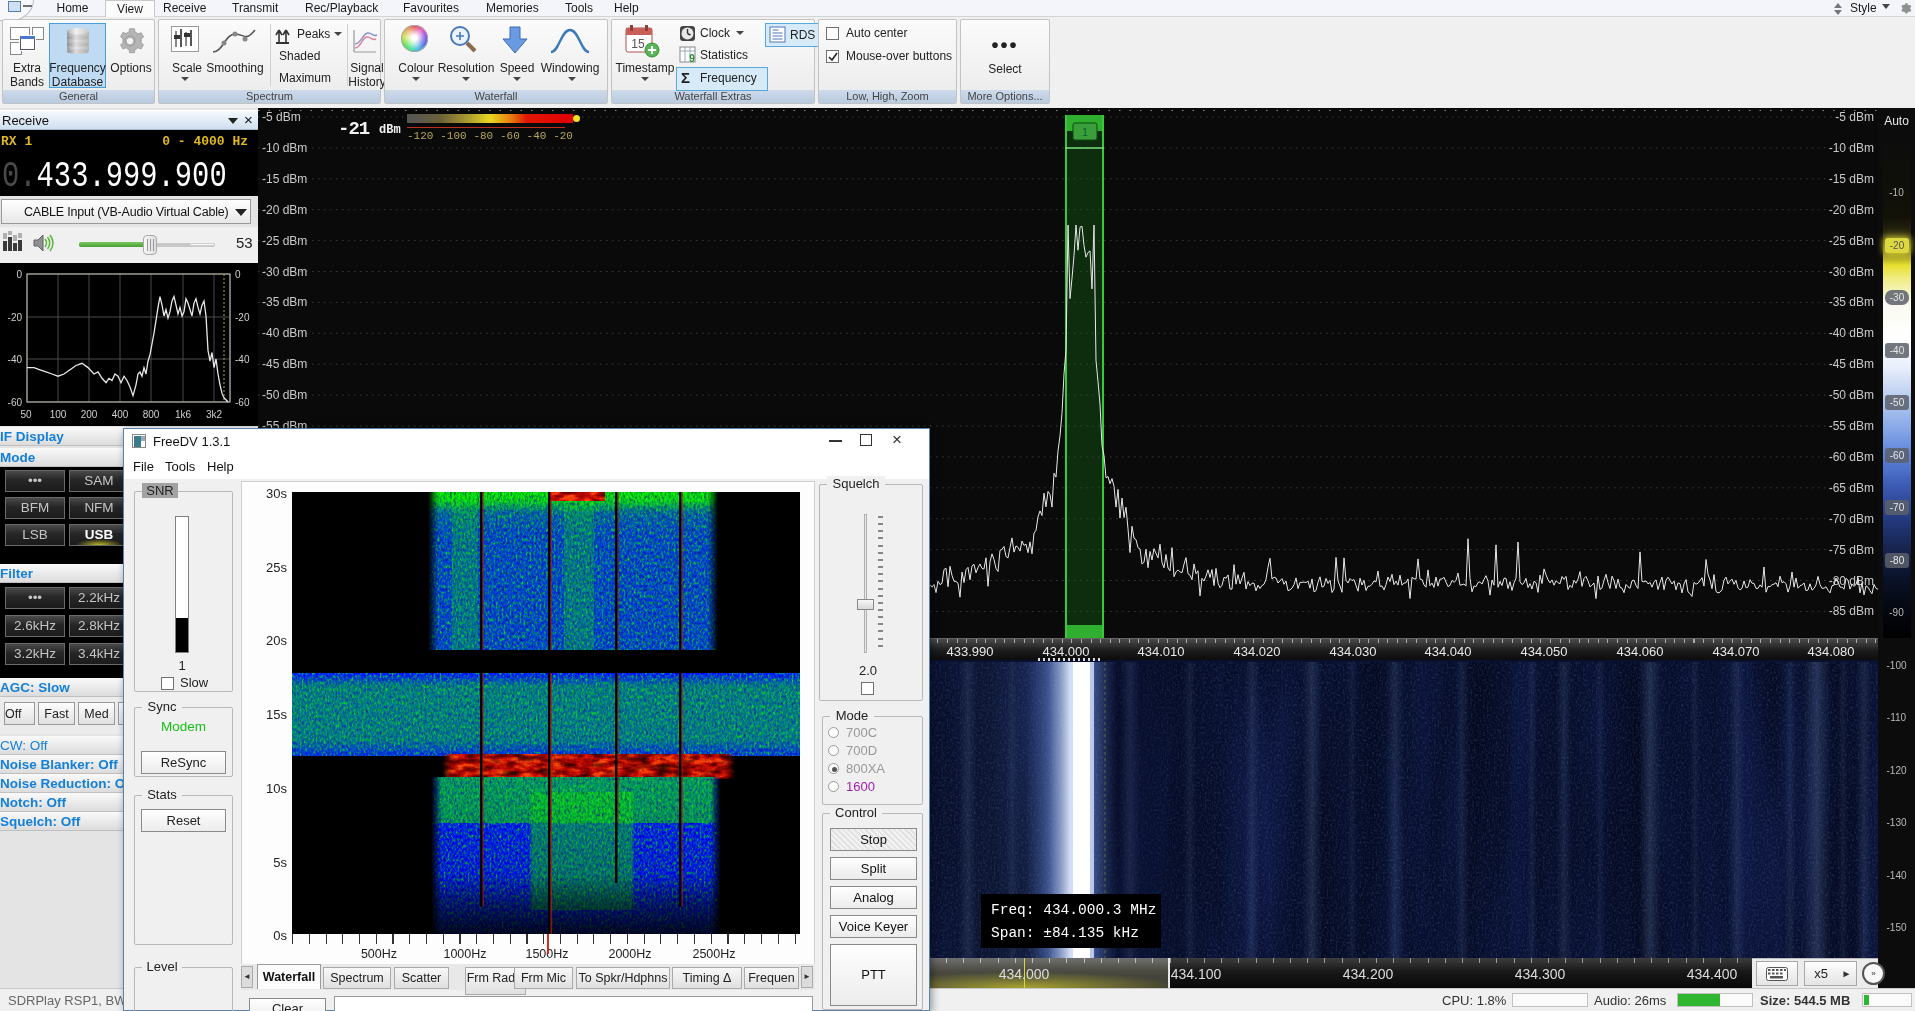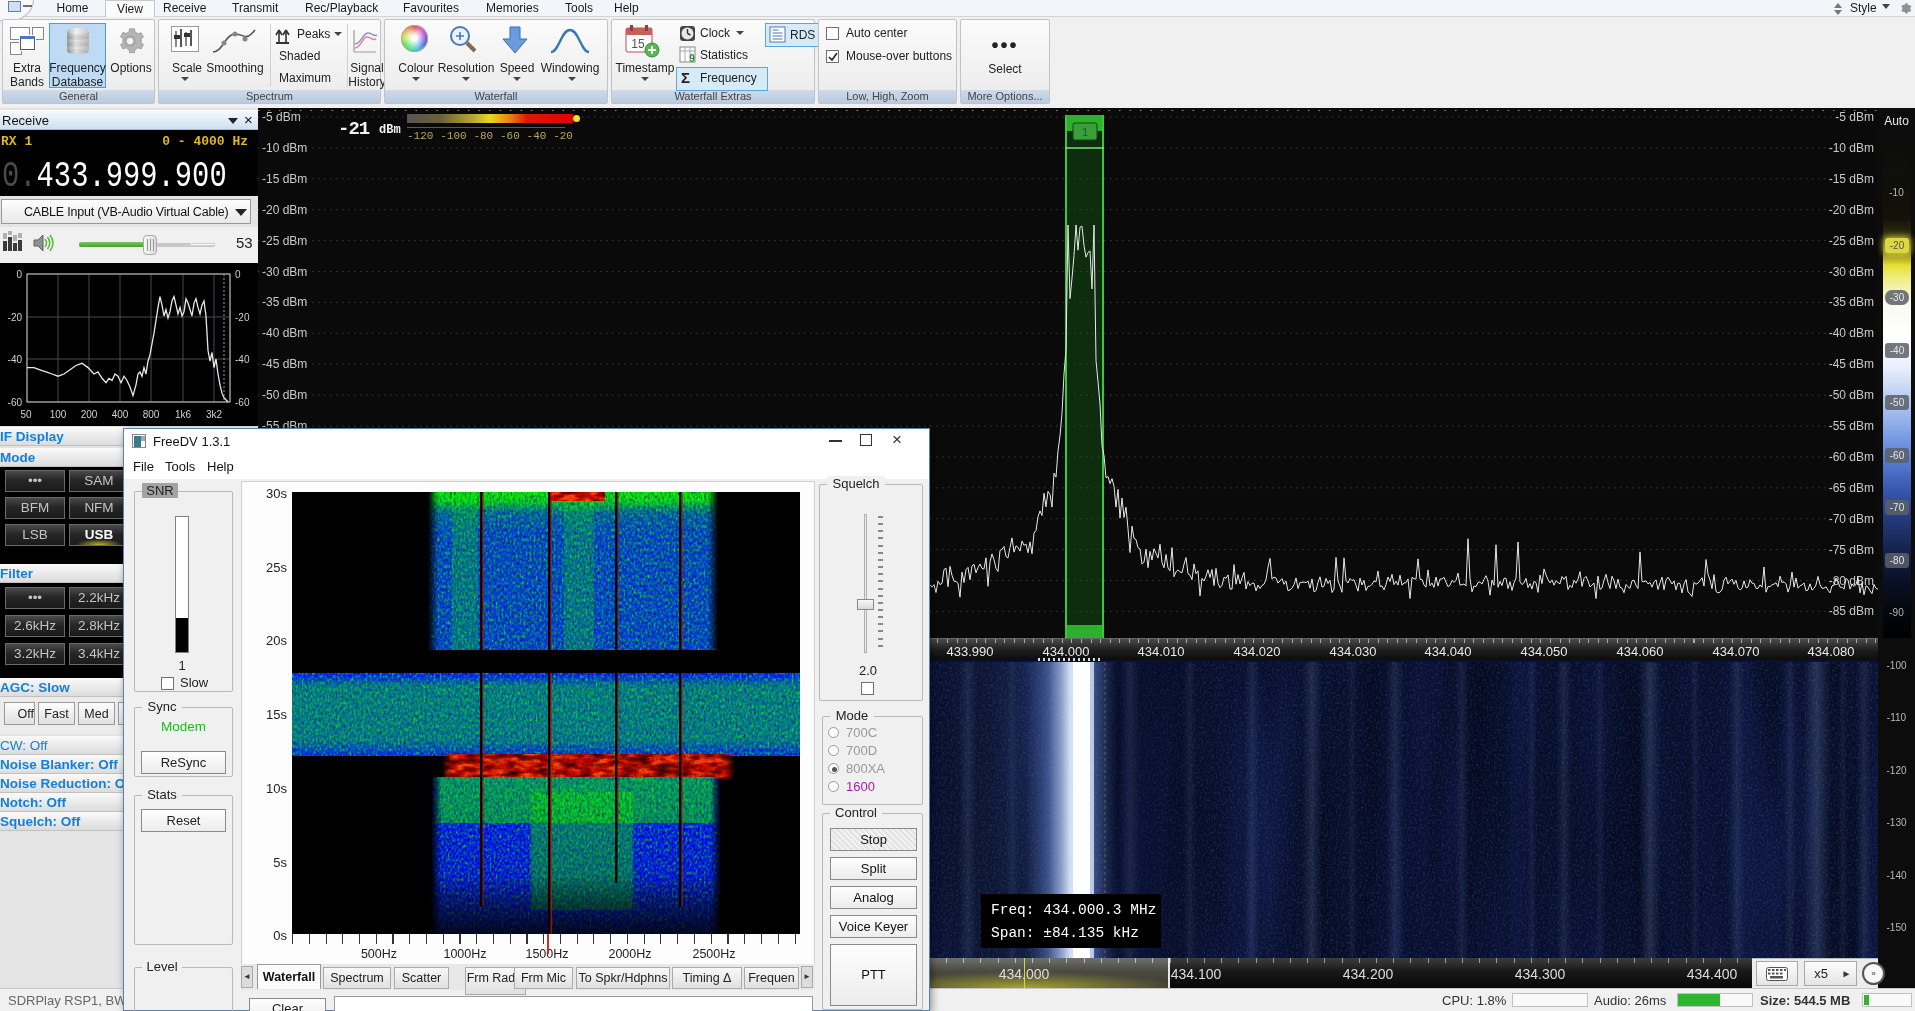--- a/index.html
+++ b/index.html
@@ -255,21 +255,21 @@
 
  <div class="abs" style="left:0;top:456px;width:258px;height:19px;background:linear-gradient(#fafafa,#dcdcdc);border-bottom:1px solid #c0c0c0">
    <div style="position:absolute;left:0px;top:2px;font-size:13.5px;font-weight:bold;color:#1580d8">Filter</div>
  </div>
  <div class="abs" style="left:0;top:475px;width:258px;height:95px;background:#000"></div>
 
  <div class="abs" style="left:0;top:570px;width:258px;height:19px;background:linear-gradient(#fafafa,#dcdcdc);border-bottom:1px solid #c0c0c0">
    <div style="position:absolute;left:0px;top:2px;font-size:13.5px;font-weight:bold;color:#1580d8">AGC: Slow</div>
  </div>
  <div class="abs" style="left:0;top:589px;width:258px;height:37px;background:#ececec"></div>
- <div class="abs" style="left:4px;top:594px;width:31px;height:23px;background:linear-gradient(#fdfdfd,#e0e0e0);border:1px solid #999;text-align:right;font-size:12.5px;color:#222;line-height:22px">Off</div>
+ <div class="abs" style="left:4px;top:594px;width:31px;height:23px;background:linear-gradient(#fdfdfd,#e0e0e0);border:1px solid #999;text-align:left;font-size:12.5px;color:#222;line-height:22px">Off</div>
  <div class="abs" style="left:38px;top:594px;width:37px;height:23px;background:linear-gradient(#fdfdfd,#e0e0e0);border:1px solid #999;text-align:center;font-size:12.5px;color:#222;line-height:22px">Fast</div>
  <div class="abs" style="left:78px;top:594px;width:37px;height:23px;background:linear-gradient(#fdfdfd,#e0e0e0);border:1px solid #999;text-align:center;font-size:12.5px;color:#222;line-height:22px">Med</div>
  <div class="abs" style="left:118px;top:594px;width:37px;height:23px;background:linear-gradient(#fdfdfd,#e0e0e0);border:1px solid #999"></div>
 <div class="abs" style="left:0;top:628px;width:258px;height:19px;background:linear-gradient(#fafafa,#dcdcdc);border-bottom:1px solid #c0c0c0">
       <div style="position:absolute;left:0px;top:2px;font-size:13.5px;font-weight:normal;color:#1580d8">CW: Off</div>
     </div>
     <div class="abs" style="left:0;top:647px;width:258px;height:19px;background:linear-gradient(#fafafa,#dcdcdc);border-bottom:1px solid #c0c0c0">
       <div style="position:absolute;left:0px;top:2px;font-size:13.5px;font-weight:bold;color:#1580d8">Noise Blanker: Off</div>
     </div>
     <div class="abs" style="left:0;top:666px;width:258px;height:19px;background:linear-gradient(#fafafa,#dcdcdc);border-bottom:1px solid #c0c0c0">

